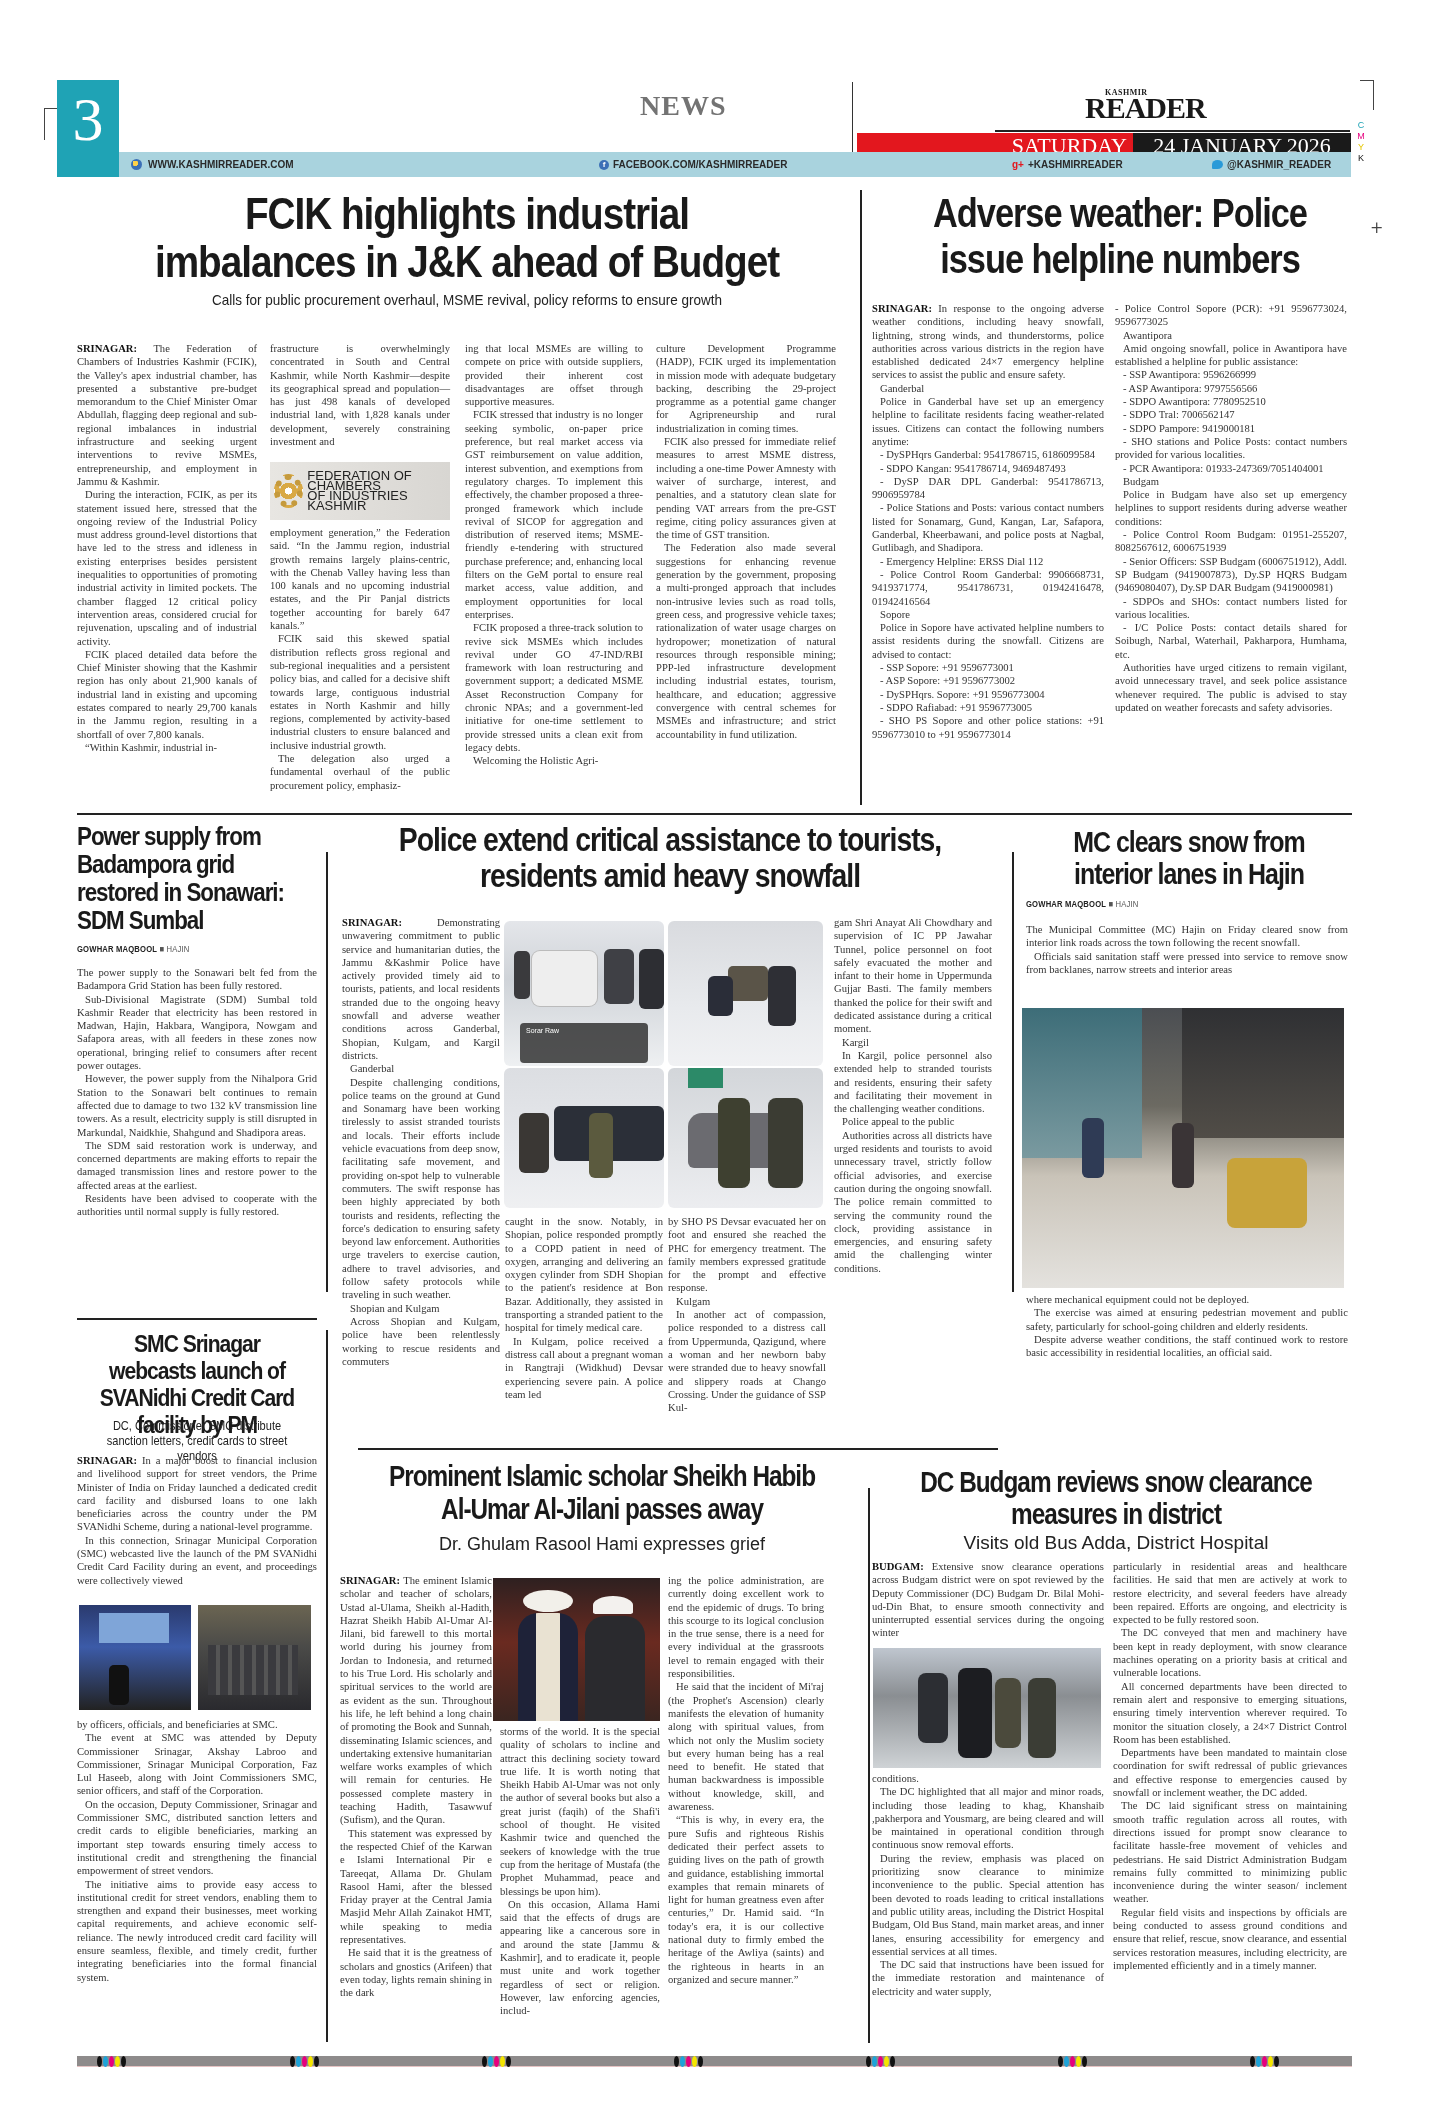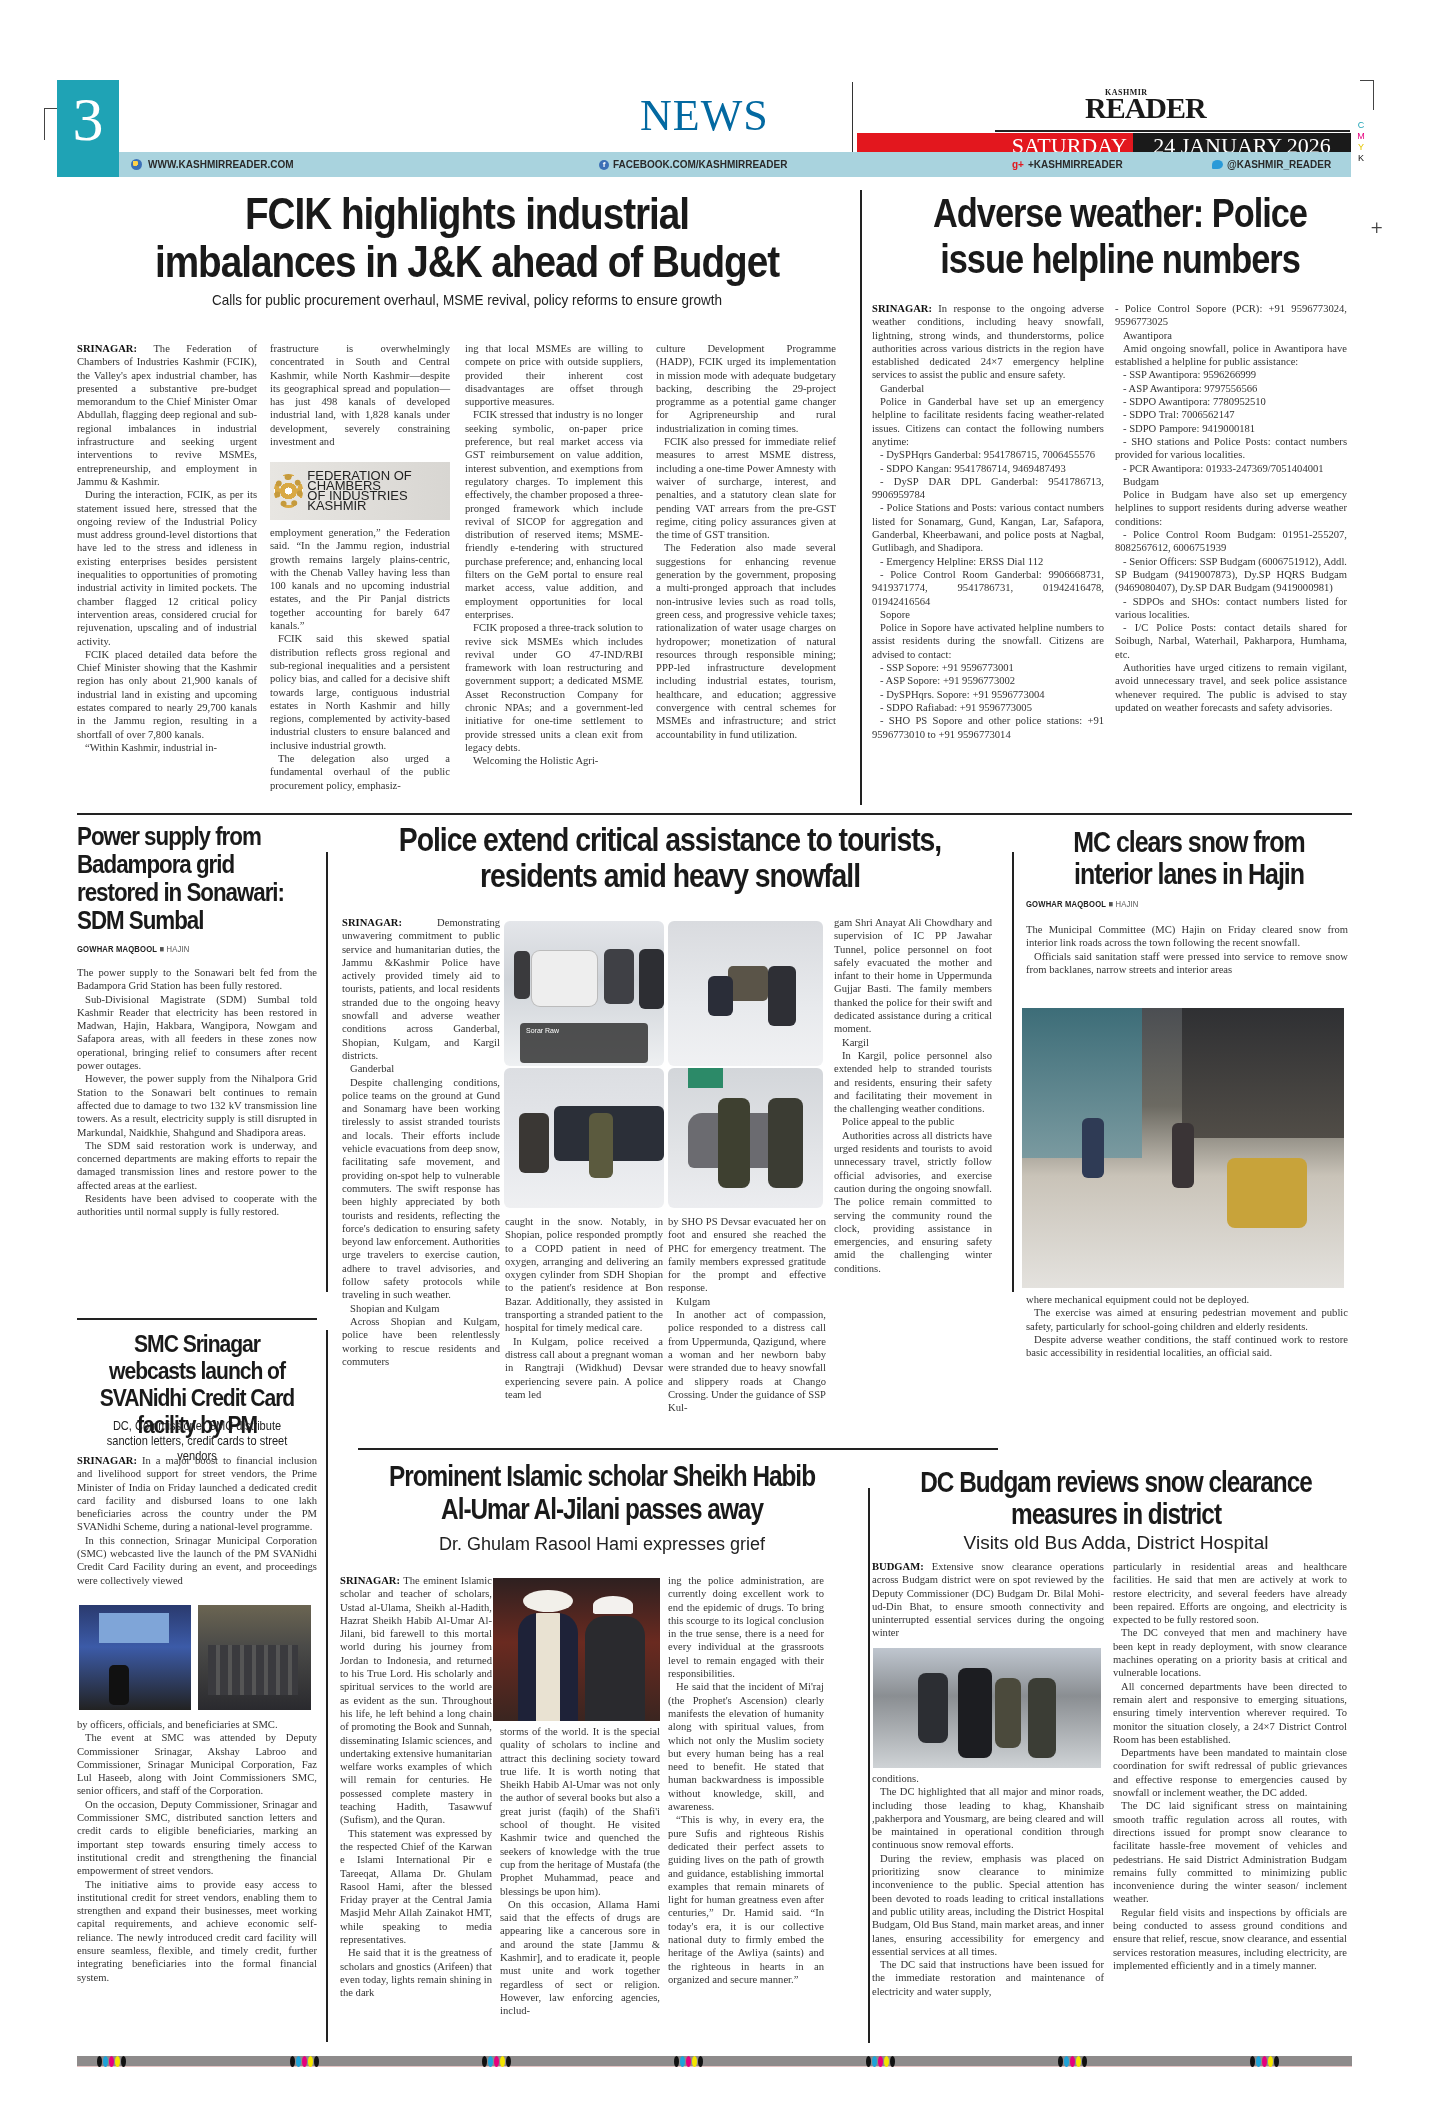--- a/index.html
+++ b/index.html
@@ -20,21 +20,21 @@
 </style>
 </head>
 <body>
 
 <div class="abs" data-name="crop-mark-left" style="left:44px;top:108px;width:18px;height:32px;border-top:1px solid #444;border-left:1px solid #444"></div>
 <div class="abs" data-name="crop-mark-right" style="left:1360px;top:80px;width:14px;height:30px;border-top:1px solid #444;border-right:1px solid #444"></div>
 <div class="abs" data-name="registration-plus" style="left:1370px;top:218px;font-size:16px;color:#444">+</div>
 
 <div class="abs" data-name="page-number-block" style="left:57px;top:80px;width:62px;height:97px;background:#1fa3b5;color:#fff;font-family:'Liberation Serif',serif;font-size:62px;line-height:78px;text-align:center">3</div>
 
-<div class="abs" data-name="section-title" style="left:640px;top:90px;font-family:'Liberation Serif',serif;font-weight:normal;font-size:44px;color:#0369a1;letter-spacing:1px">NEWS</div>
+<div class="abs" data-name="section-title" style="left:640px;top:90px;font-family:'Liberation Serif',serif;font-weight:bold;font-size:28px;color:#737373;letter-spacing:1px">NEWS</div>
 
 <div class="abs" data-name="masthead-divider" style="left:852px;top:82px;width:1px;height:75px;background:#333"></div>
 
 <div class="abs" data-name="brand-logo" style="left:1085px;top:86px;height:44px;font-family:'Liberation Serif',serif;font-weight:bold;color:#1a1a1a">
   <span data-name="brand-small" style="position:absolute;left:20px;top:2px;font-size:8px;letter-spacing:0.5px">KASHMIR</span>
   <span data-name="brand-name" style="font-size:30px;line-height:44px;letter-spacing:-1px">READER</span>
 </div>
 <div class="abs" data-name="brand-underline" style="left:995px;top:130px;width:355px;height:2px;background:#222"></div>
 
 <div class="abs" data-name="date-bar" style="left:857px;top:133px;width:494px;height:25px;display:flex">
@@ -123,21 +123,21 @@
 <div class="vrule" data-name="divider-fcik-weather" style="left:860px;top:190px;height:615px;width:1.5px"></div>
 
 <div class="abs hl" data-name="weather-headline" style="left:870px;top:190px;width:500px;text-align:center;font-size:40px;line-height:46px;transform:scaleX(0.86);transform-origin:center top">
   <div>Adverse weather: Police</div>
   <div>issue helpline numbers</div>
 </div>
 <div class="abs body-text" data-name="weather-col-1" style="left:872px;top:302px;width:232px">
   <p class="first"><b>SRINAGAR:</b> <span>In response to the ongoing adverse weather conditions, including heavy snowfall, lightning, strong winds, and thunderstorms, police authorities across various districts in the region have established dedicated 24×7 emergency helpline services to assist the public and ensure safety.</span></p>
   <p>Ganderbal</p>
   <p>Police in Ganderbal have set up an emergency helpline to facilitate residents facing weather-related issues. Citizens can contact the following numbers anytime:</p>
-  <p>- DySPHqrs Ganderbal: 9541786715, 7006455576</p>
+  <p>- DySPHqrs Ganderbal: 9541786715, 6186099584</p>
   <p>- SDPO Kangan: 9541786714, 9469487493</p>
   <p>- DySP DAR DPL Ganderbal: 9541786713, 9906959784</p>
   <p>- Police Stations and Posts: various contact numbers listed for Sonamarg, Gund, Kangan, Lar, Safapora, Ganderbal, Kheerbawani, and police posts at Nagbal, Gutlibagh, and Shadipora.</p>
   <p>- Emergency Helpline: ERSS Dial 112</p>
   <p>- Police Control Room Ganderbal: 9906668731, 9419371774, 9541786731, 01942416478, 01942416564</p>
   <p>Sopore</p>
   <p>Police in Sopore have activated helpline numbers to assist residents during the snowfall. Citizens are advised to contact:</p>
   <p>- SSP Sopore: +91 9596773001</p>
   <p>- ASP Sopore: +91 9596773002</p>
   <p>- DySPHqrs. Sopore: +91 9596773004</p>

